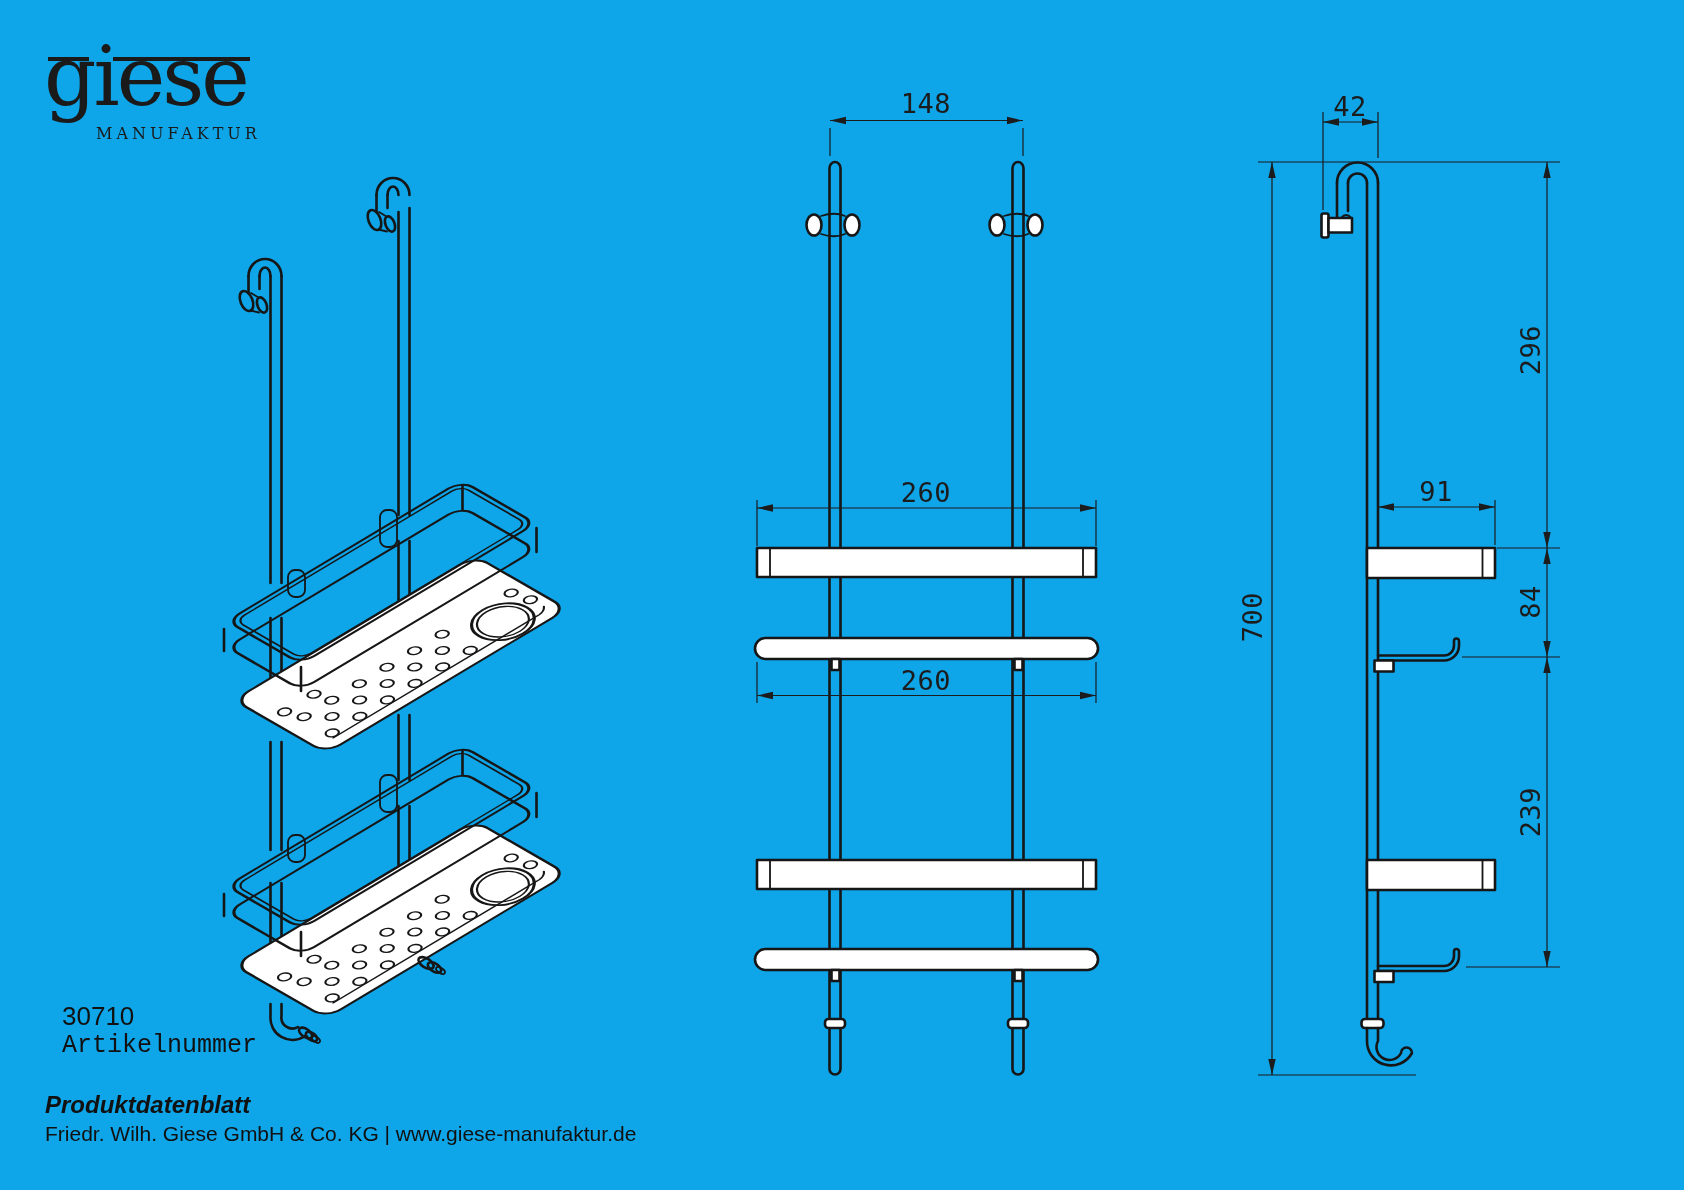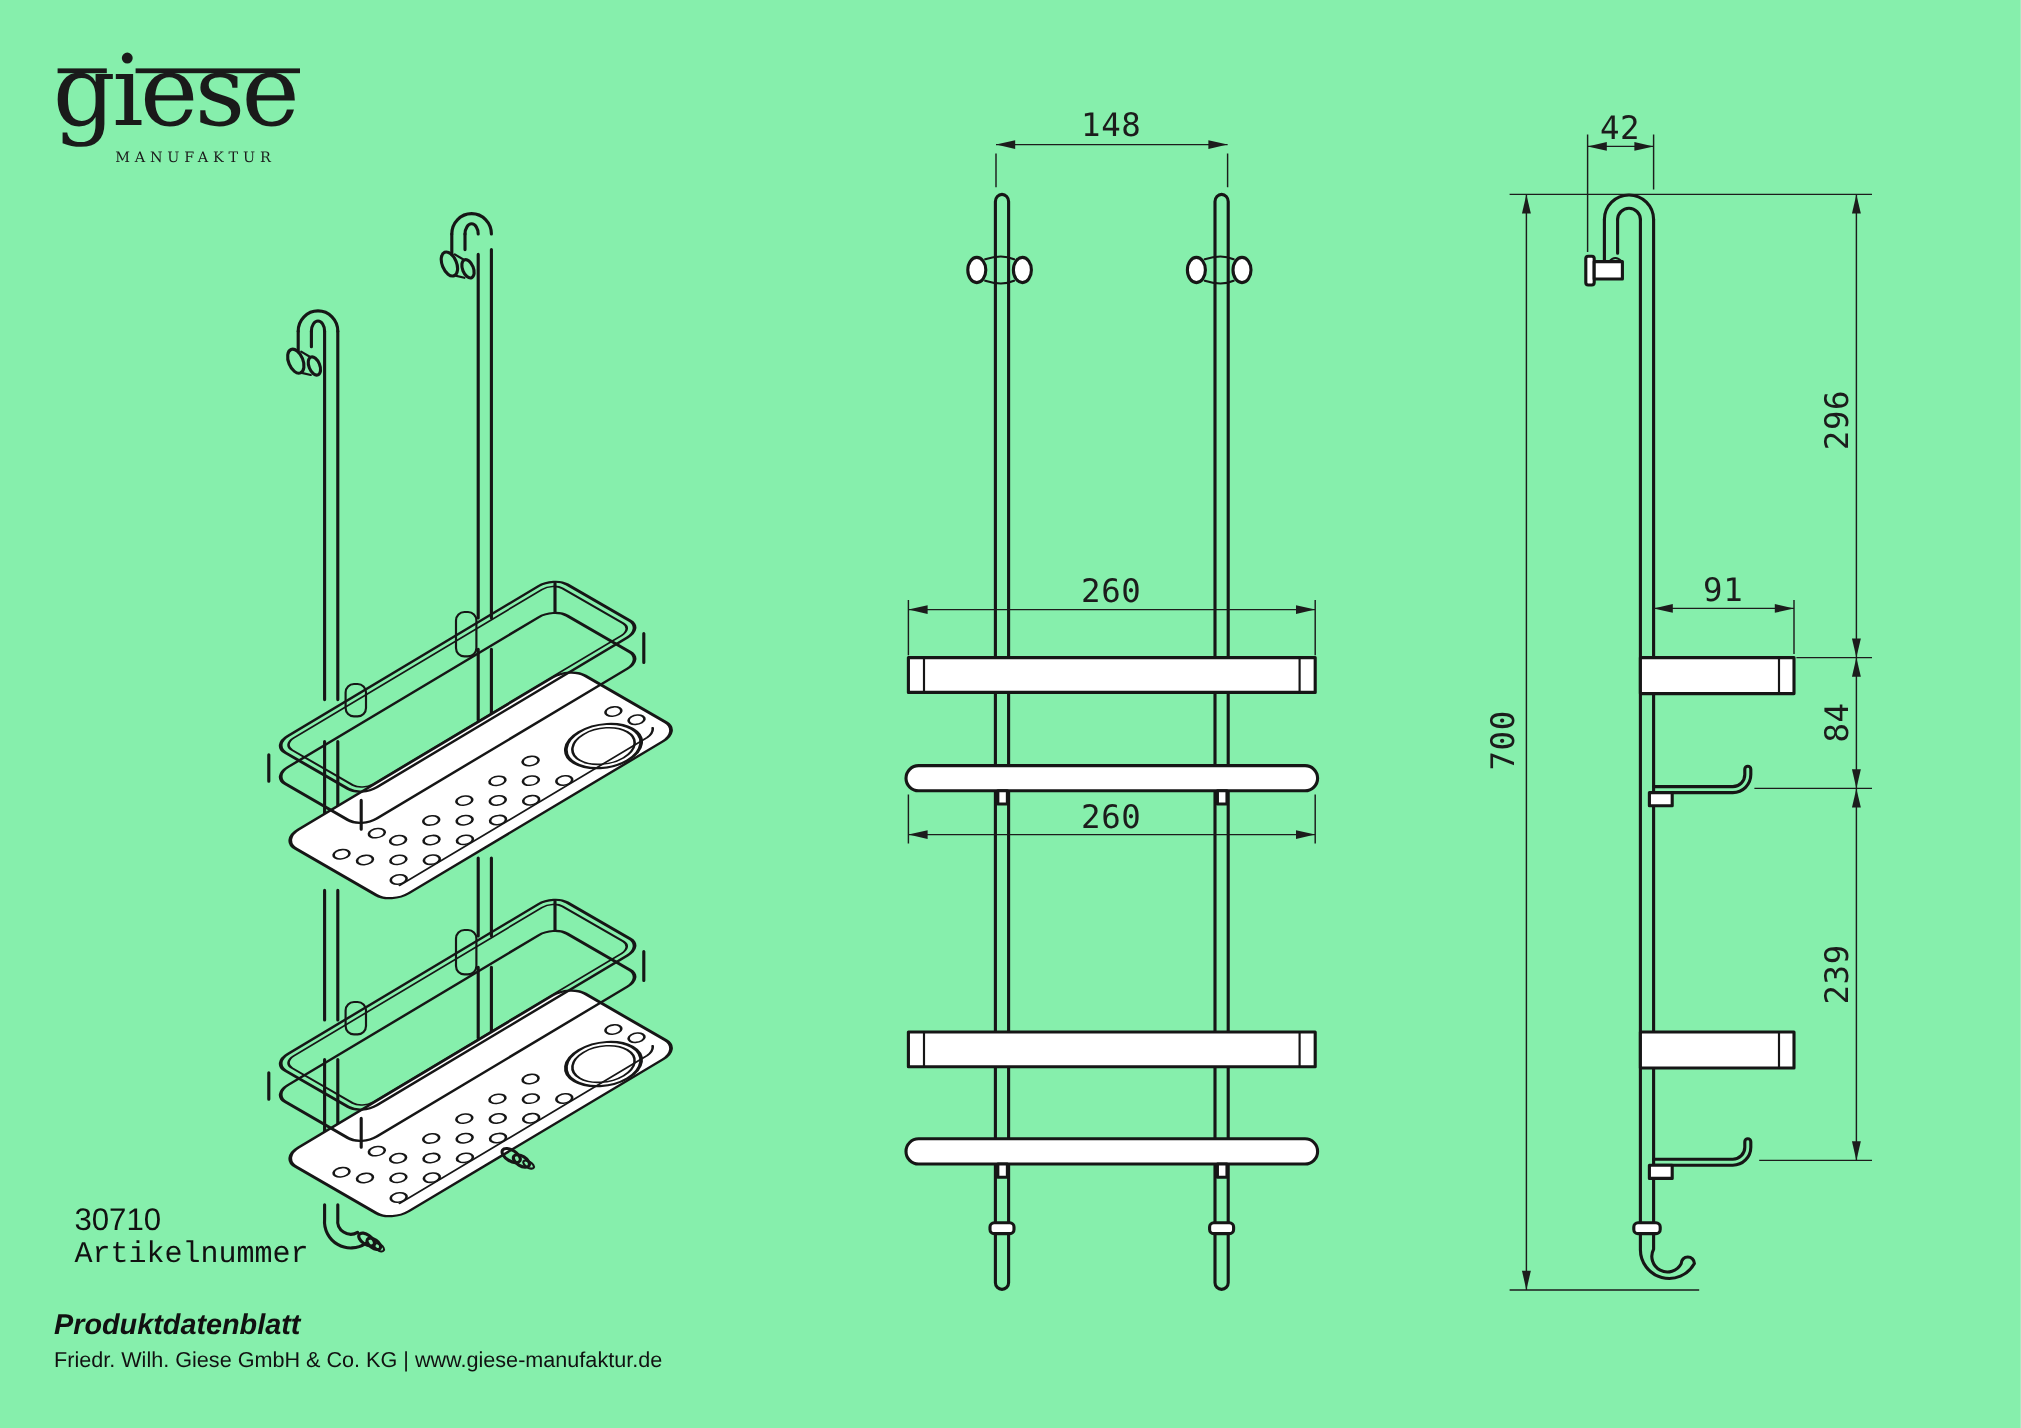--- a/index.html
+++ b/index.html
@@ -1,19 +1,19 @@
 <!DOCTYPE html>
 <html><head>
 <meta charset="utf-8">
 <style>
   html,body{margin:0;padding:0;background:#e8e8e8;}
   .canvas{
     position:relative;
     width:1684px;height:1190px;
-    background:#86efac;
+    background:#0ea5e9;
     overflow:hidden;
     font-family:"Liberation Sans", sans-serif;
     color:#111;
   }
   .drawing-svg{position:absolute;left:0;top:0;}
   
   .p{stroke:#161616;stroke-width:2.6;fill:none;stroke-linecap:round;stroke-linejoin:round;}
   .pw{stroke:#161616;stroke-width:2.6;fill:#ffffff;stroke-linejoin:round;}
   .p2{stroke:#161616;stroke-width:1.8;fill:none;stroke-linecap:round;}
   
@@ -29,29 +29,29 @@
     position:absolute;left:2px;top:6px;
     font-family:"DejaVu Serif", serif;
     font-size:82px;line-height:1;letter-spacing:-3px;color:#1a1a1a;
   }
   .logo-rule-a,.logo-rule-b{position:absolute;height:4px;background:#1a1a1a;top:27px;}
   .logo-rule-a{left:6px;width:41px;}
   .logo-rule-b{left:71px;width:137px;}
   .logo-sub{
     position:absolute;left:54px;top:94px;
     font-family:"DejaVu Serif", serif;
-    font-size:12px;letter-spacing:4px;color:#1a1a1a;
+    font-size:16px;letter-spacing:4px;color:#1a1a1a;
   }
   
   .article{position:absolute;left:47px;top:1001px;margin-left:15px;}
   .article-number{font-size:26px;line-height:30px;}
   .article-label{font-size:25px;line-height:30px;font-family:Liberation Mono, monospace;}
   .footer{position:absolute;left:45px;top:1091px;}
   .footer-title{font-size:24px;font-weight:bold;line-height:28px;font-style:italic;}
-  .footer-company{font-size:18px;line-height:29px;text-align:center;}
+  .footer-company{font-size:21px;line-height:29px;text-align:center;}
 </style>
 </head>
 <body>
 
 <div class="canvas">
 
   <div class="logo">
     <div class="logo-rule-a"></div>
     <div class="logo-rule-b"></div>
     <div class="logo-word">giese</div>

